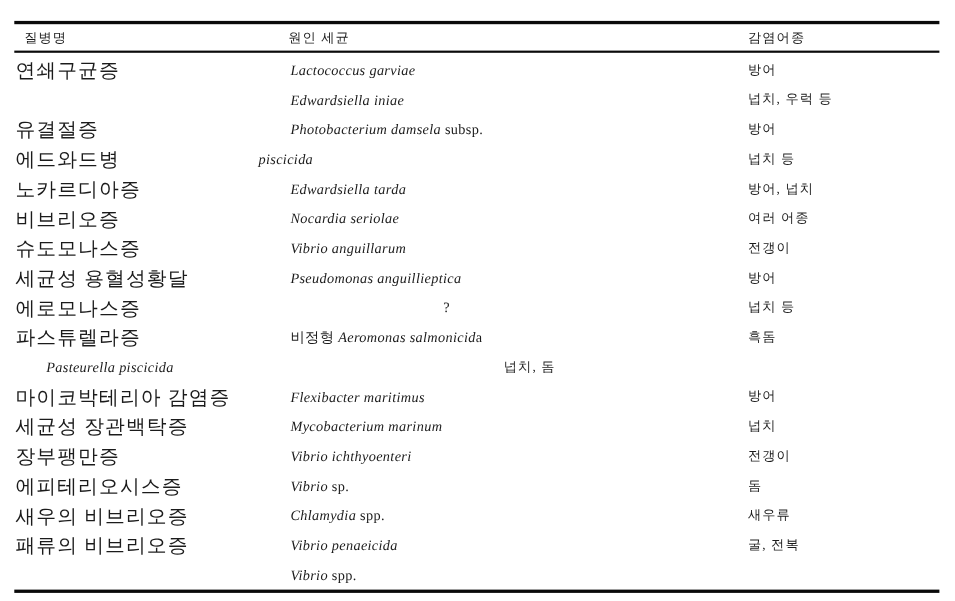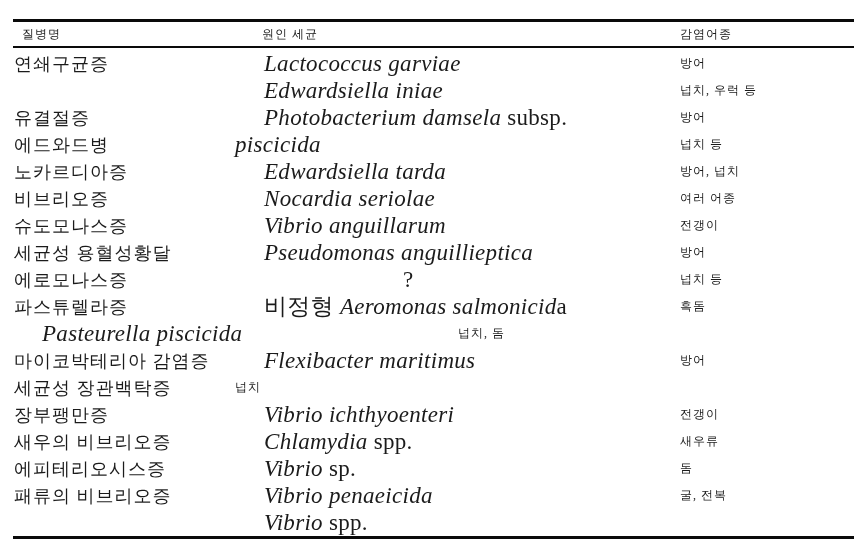--- a/index.html
+++ b/index.html
@@ -46,21 +46,21 @@
     width: 222px;
     padding-left: 1px;
     box-sizing: border-box;
     font-size: 18px;
     letter-spacing: 1px;
     white-space: nowrap;
   }
   .c2 {
     width: 445px;
     box-sizing: border-box;
-    font-size: 23px;
+    font-size: 13px;
     letter-spacing: 0.3px;
     white-space: nowrap;
   }
   .c2.ind-first  { padding-left: 29px; }
   .c2.ind-hang   { padding-left: 0; }
   .c2.ind-center { padding-left: 168px; }
   .c2 span, .c2 i { white-space: pre; }
   .c2 i { font-style: italic; }
   .c3 {
     flex: 1;
@@ -135,36 +135,37 @@
         <div class="c2 ind-first"><i>Pasteurella piscicida</i></div>
         <div class="c3">넙치, 돔</div>
       </div>
       <div class="row">
         <div class="c1">마이코박테리아 감염증</div>
         <div class="c2 ind-first"><i>Flexibacter maritimus</i></div>
         <div class="c3">방어</div>
       </div>
       <div class="row">
         <div class="c1">세균성 장관백탁증</div>
+        <div class="c2 ind-first"><i>Mycobacterium marinum</i></div>
         <div class="c3">넙치</div>
       </div>
       <div class="row">
         <div class="c1">장부팽만증</div>
         <div class="c2 ind-first"><i>Vibrio ichthyoenteri</i></div>
         <div class="c3">전갱이</div>
       </div>
       <div class="row">
+        <div class="c1">에피테리오시스증</div>
+        <div class="c2 ind-first"><i>Vibrio</i><span> sp.</span></div>
+        <div class="c3">돔</div>
+      </div>
+      <div class="row">
         <div class="c1">새우의 비브리오증</div>
         <div class="c2 ind-first"><i>Chlamydia</i><span> spp.</span></div>
         <div class="c3">새우류</div>
-      </div>
-      <div class="row">
-        <div class="c1">에피테리오시스증</div>
-        <div class="c2 ind-first"><i>Vibrio</i><span> sp.</span></div>
-        <div class="c3">돔</div>
       </div>
       <div class="row">
         <div class="c1">패류의 비브리오증</div>
         <div class="c2 ind-first"><i>Vibrio penaeicida</i></div>
         <div class="c3">굴, 전복</div>
       </div>
       <div class="row">
         <div class="c1"></div>
         <div class="c2 ind-first"><i>Vibrio</i><span> spp.</span></div>
         <div class="c3"></div>

